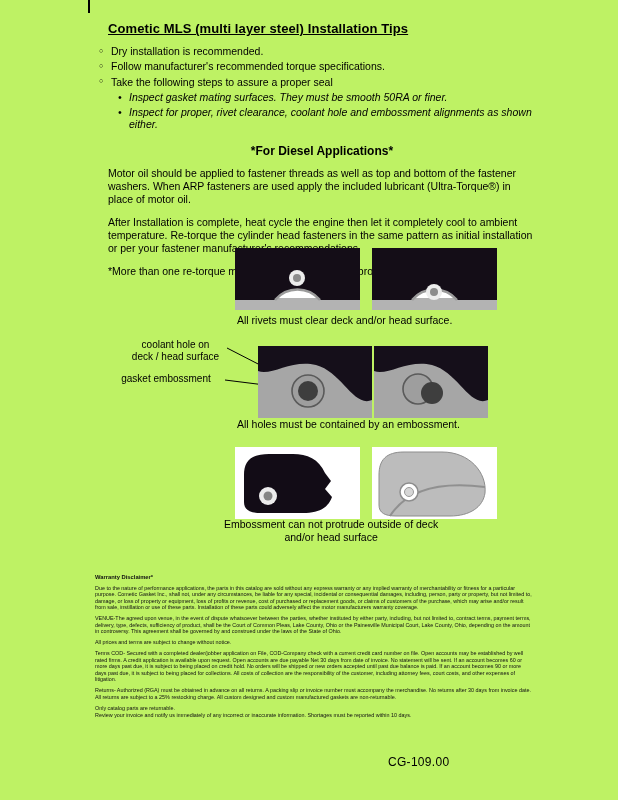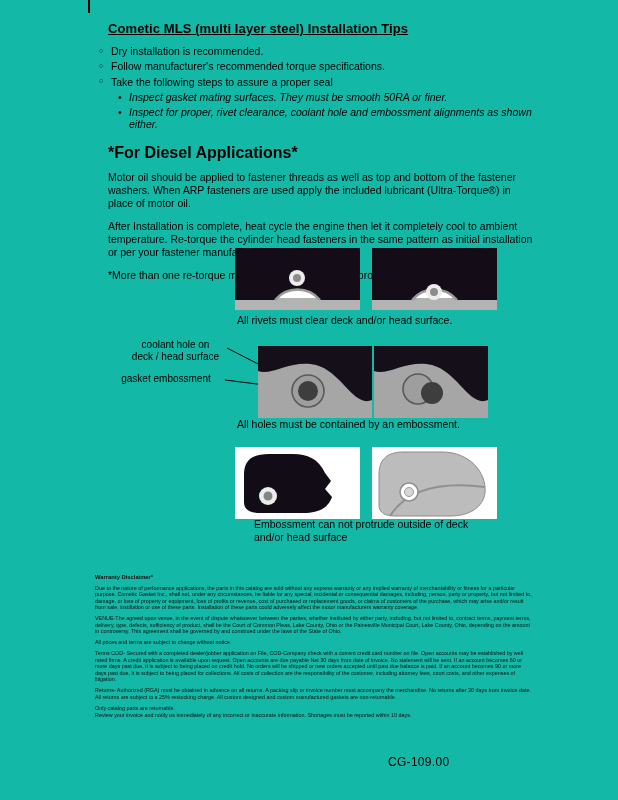--- a/index.html
+++ b/index.html
@@ -1,33 +1,33 @@
 <!DOCTYPE html>
 <html><head>
 <meta charset="utf-8">
 <style>
   * { margin:0; padding:0; box-sizing:border-box; }
   html,body { background:#ffffff; }
   .page {
-    position:relative; width:618px; height:800px; background:#14b8a6;
+    position:relative; width:618px; height:800px; background:#bef264;
     font-family:"Liberation Sans", sans-serif; color:#000; overflow:hidden;
   }
   .crop-mark { position:absolute; left:88px; top:0; width:2px; height:13px; background:#000; }
 
   .content { position:absolute; left:108px; top:21px; width:428px; }
   .title { font-size:13px; font-weight:bold; text-decoration:underline; margin-bottom:9px; letter-spacing:0.1px; }
 
   .bullets { list-style:none; font-size:10.5px; margin-left:-9px; }
   .bullets > li { position:relative; padding-left:12px; margin-bottom:2.5px; line-height:1.22; }
   .bullets > li::before { content:"○"; position:absolute; left:0; top:1.5px; font-size:7px; }
   .subbullets { list-style:none; margin-left:7px; margin-top:2.5px;font-style:italic; }
   .subbullets > li { position:relative; padding-left:11px; margin-bottom:2px; line-height:1.22; }
   .subbullets > li::before { content:"•"; position:absolute; left:0; top:0; font-size:10.5px; }
 
-  .diesel-heading { font-size:16px; font-weight:bold; margin-top:13px; margin-bottom:9px; }
+  .diesel-heading { font-size:12px; font-weight:bold; margin-top:13px; margin-bottom:9px;text-align:center; }
   .para { font-size:10.5px; line-height:1.24; margin-bottom:10px; }
   .note { font-size:10.5px; margin-top:2px; }
 
   .diagrams { position:absolute; left:0; top:226px; width:618px; height:330px; }
   .dg-label { position:absolute; font-size:13.5px; color:#222; text-align:center; width:125px;margin-top:21px; }
   .panel { position:absolute; line-height:0; }
   .caption { position:absolute; font-size:10.5px; line-height:1.25; }
   .pointer-label { position:absolute; font-size:10px; line-height:1.18; text-align:center; white-space:pre-line; }
   .pointer-lines { position:absolute; }
 
@@ -135,21 +135,21 @@
     </div>
     <div class="panel" style="left:372px; top:221px;">
       <svg viewBox="0 0 125 72" width="125" height="72">
         <rect width="125" height="72" fill="#ffffff"></rect>
         <path d="M32,5 C14,5 7,13 7,28 V58 C7,66 13,69 24,69 H78 C98,69 111,60 113,46 C115,26 98,5 70,5 Z" fill="#bcbcbc" stroke="#8d8d8d" stroke-width="1"></path>
         <path d="M18,69 C34,44 66,34 113,40" fill="none" stroke="#909090" stroke-width="2"></path>
         <circle cx="37" cy="45" r="9" fill="#ffffff" stroke="#8d8d8d" stroke-width="1.5"></circle>
         <circle cx="37" cy="45" r="4.5" fill="#d6d6d6" stroke="#9a9a9a" stroke-width="1"></circle>
       </svg>
     </div>
-    <div class="caption" style="left:254px; top:292px;">
+    <div class="caption" style="left:224px; top:292px;text-align:center;">
       <div>Embossment can not protrude outside of deck</div>
       <div>and/or head surface</div>
     </div>
   </div>
 
   <div class="warranty">
     <div class="w-head">Warranty Disclaimer*</div>
     <p>Due to the nature of performance applications, the parts in this catalog are sold without any express warranty or any implied warranty of merchantability or fitness for a particular purpose.  Cometic Gasket Inc., shall not, under any circumstances, be liable for any special, incidental or consequential damages, including, person, party or property, but not limited to, damage, or loss of property or equipment, loss of profits or revenue, cost of purchased or replacement goods, or claims of customers of the purchase, which may arise and/or result from sale, instillation or use of these parts.  Installation of these parts could adversely affect the motor manufacturers warranty coverage.</p>
     <p>VENUE-The agreed upon venue, in the event of dispute whatsoever between the parties, whether instituted by either party, including, but not limited to, contract terms, payment terms, delivery, type, defects, sufficiency of product, shall be the Court of Common Pleas, Lake County, Ohio or the Painesville Municipal Court, Lake County, Ohio, depending on the amount in controversy. This agreement shall be governed by and construed under the laws of the State of Ohio.</p>
     <p>All prices and terms are subject to change without notice.</p>

